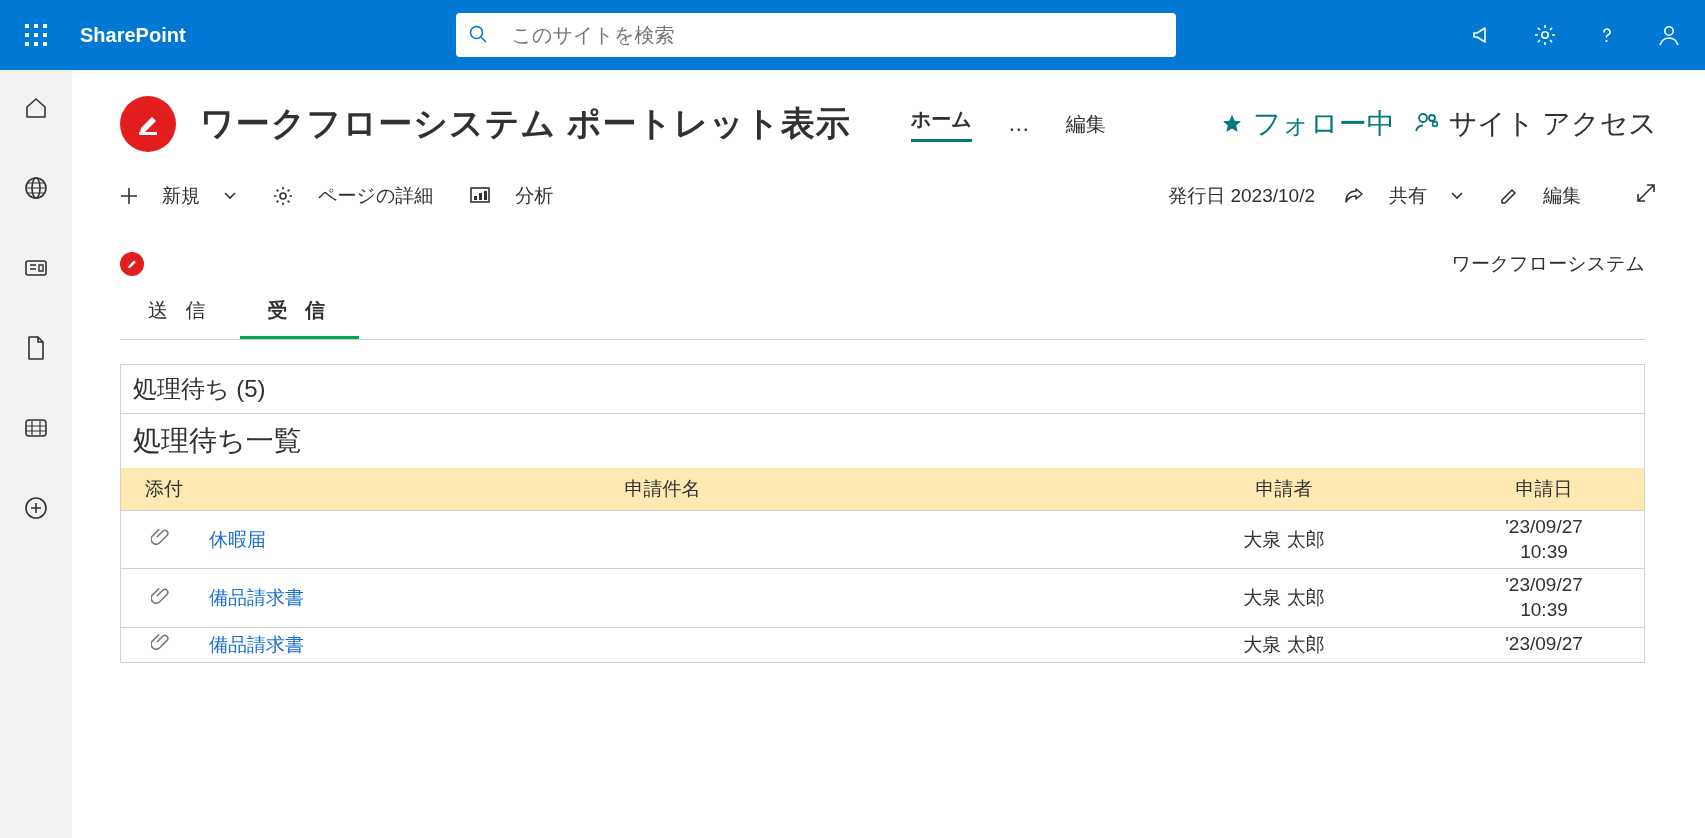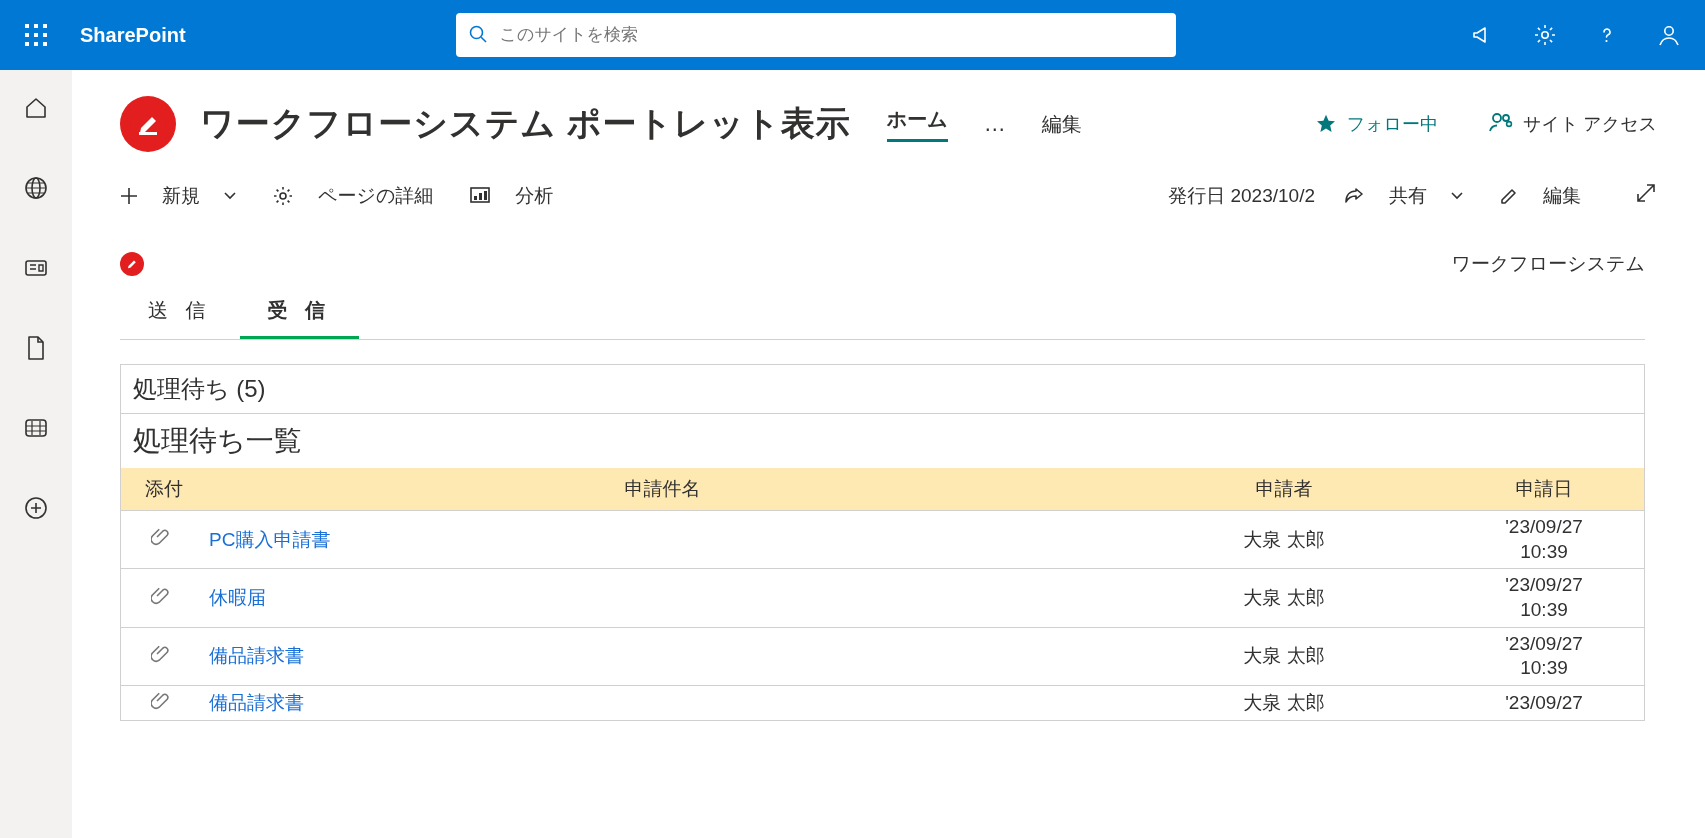--- a/index.html
+++ b/index.html
@@ -13,21 +13,21 @@
   }
   .waffle { width: 48px; height: 48px; display: flex; align-items: center; justify-content: center; cursor: pointer; }
   .brand { font-size: 20px; font-weight: 600; margin-left: 20px; margin-right: 40px; }
   .search-wrap { flex: 0 0 auto; margin-left: 230px; }
   .search-box {
     display: flex; align-items: center; background: #fff; border-radius: 4px;
     width: 720px; height: 44px; padding: 0 12px;
   }
   .search-box svg { flex: 0 0 auto; }
   .search-input {
-    border: none; outline: none; font-size: 17px; color: #605e5c; margin-left: 12px; flex: 1;
+    border: none; outline: none; font-size: 20px; color: #605e5c; margin-left: 24px; flex: 1;
     background: transparent;
   }
   .suite-spacer { flex: 1; }
   .suite-icons { display: flex; align-items: center; gap: 30px; margin-right: 8px; }
   .suite-icon { width: 32px; height: 32px; display: flex; align-items: center; justify-content: center; cursor: pointer; }
 
   
   .layout { display: flex; height: calc(100% - 70px); }
   .leftrail {
     width: 72px; background: #f3f2f1; display: flex; flex-direction: column; align-items: center;
@@ -38,25 +38,25 @@
   
   .main { flex: 1; overflow: hidden; display: flex; flex-direction: column; }
 
   
   .site-header { display: flex; align-items: center; padding: 26px 48px 10px 48px; }
   .site-logo {
     width: 56px; height: 56px; border-radius: 50%; background: #e31e1e; display: flex; align-items: center; justify-content: center;
     margin-right: 24px; flex: 0 0 auto;
   }
   .site-title { font-size: 34px; font-weight: 700; letter-spacing: 1px; }
-  .site-nav { display: flex; align-items: center; gap: 36px; margin-left: 36px; font-size: 20px; }
+  .site-nav { display: flex; align-items: center; gap: 36px; margin-left: 60px; font-size: 20px; }
   .site-nav .nav-home { font-weight: 600; color: #323130; position: relative; padding-bottom: 6px; border-bottom: 3px solid #03787c; cursor: pointer; }
   .site-nav .nav-ellipsis { font-size: 22px; cursor: pointer; }
   .site-nav .nav-edit { cursor: pointer; }
-  .site-actions { margin-left: auto; display: flex; align-items: center; gap: 51px; font-size: 18px; }
+  .site-actions { margin-left: auto; display: flex; align-items: center; gap: 20px; font-size: 28px; }
   .follow { display: flex; align-items: center; gap: 10px; color: #03787c; cursor: pointer; }
   .follow-star svg { display: block; }
   .site-access { display: flex; align-items: center; gap: 10px; cursor: pointer; }
 
   
   .command-bar {
     display: flex; align-items: center; padding: 20px 48px 22px 48px; font-size: 19px; color: #323130;
   }
   .cmd { display: flex; align-items: center; gap: 24px; margin-right: 36px; cursor: pointer; }
   .cmd svg { display: block; }
@@ -339,31 +339,20 @@
           <thead>
             <tr>
               <th class="left">添付</th>
               <th>申請件名</th>
               <th>申請者</th>
               <th>申請日</th>
             </tr>
           </thead>
           <tbody id="pending-body">
 
-          <tr>
-                <td class="attach-cell"><span><svg width="20" height="20" viewBox="0 0 20 20" fill="none">
-                      <path d="M6 10l6-6a3 3 0 0 1 4.2 4.2l-8 8a5 5 0 0 1-7-7l7-7" stroke="#777" stroke-width="1.6"></path>
-                    </svg></span></td>
-                <td class="title-cell"><a href="#">PC購入申請書</a></td>
-                <td>大泉 太郎</td>
-                <td class="date-cell">
-                  <div>'23/09/27</div>
-                  <div>10:39</div>
-                </td>
-              </tr>
               <tr>
                 <td class="attach-cell"><span><svg width="20" height="20" viewBox="0 0 20 20" fill="none">
                       <path d="M6 10l6-6a3 3 0 0 1 4.2 4.2l-8 8a5 5 0 0 1-7-7l7-7" stroke="#777" stroke-width="1.6"></path>
                     </svg></span></td>
                 <td class="title-cell"><a href="#">休暇届</a></td>
                 <td>大泉 太郎</td>
                 <td class="date-cell">
                   <div>'23/09/27</div>
                   <div>10:39</div>
                 </td>

